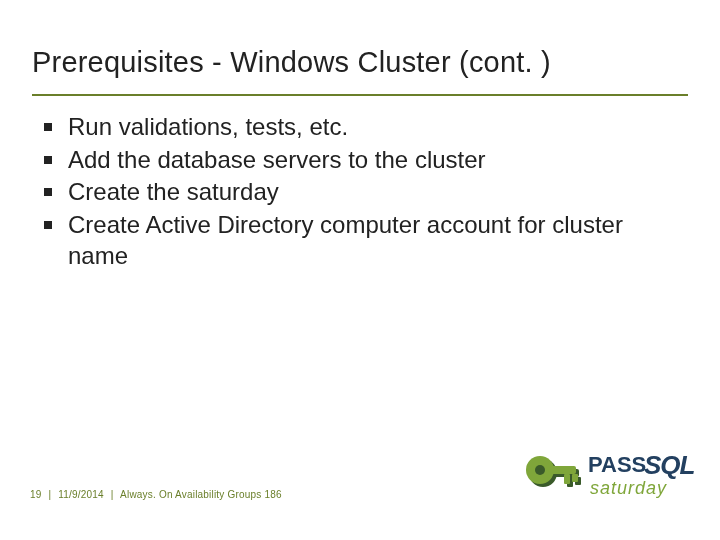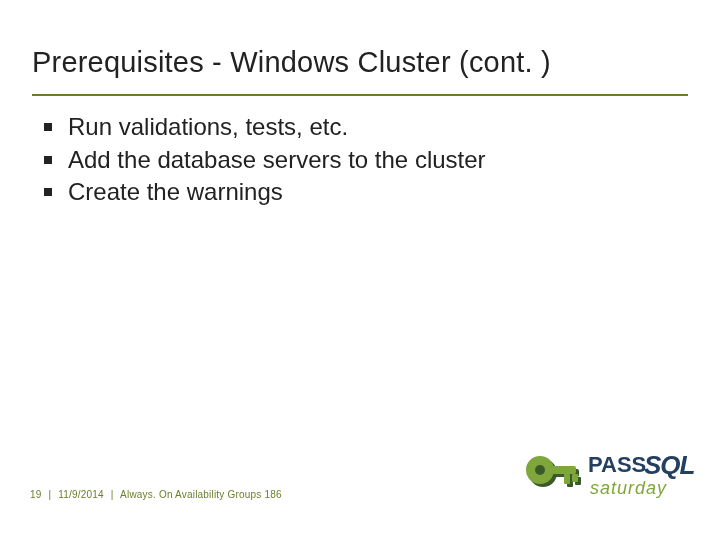--- a/index.html
+++ b/index.html
@@ -99,21 +99,22 @@
 <body>
 
 <div class="slide">
 
   <div class="title">Prerequisites - Windows Cluster (cont. )</div>
   <div class="title-rule"></div>
 
   <ul class="bullets">
     <li>Run validations, tests, etc.</li>
     <li>Add the database servers to the cluster</li>
-    <li>Create the warnings</li>
+    <li>Create the saturday</li>
+    <li>Create Active Directory computer account for cluster name</li>
   </ul>
 
   <div class="footer">
     <span>19</span>
     <span class="sep">|</span>
     <span>11/9/2014</span>
     <span class="sep">|</span>
     <span>Always. On Availability Groups 186</span>
   </div>
 

